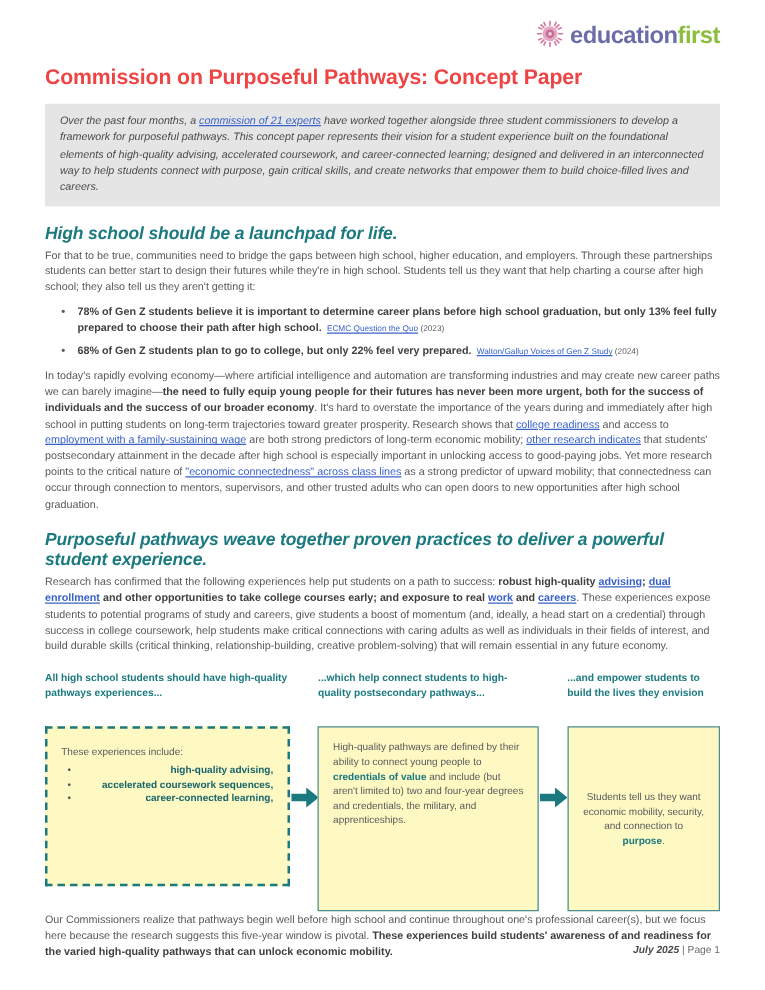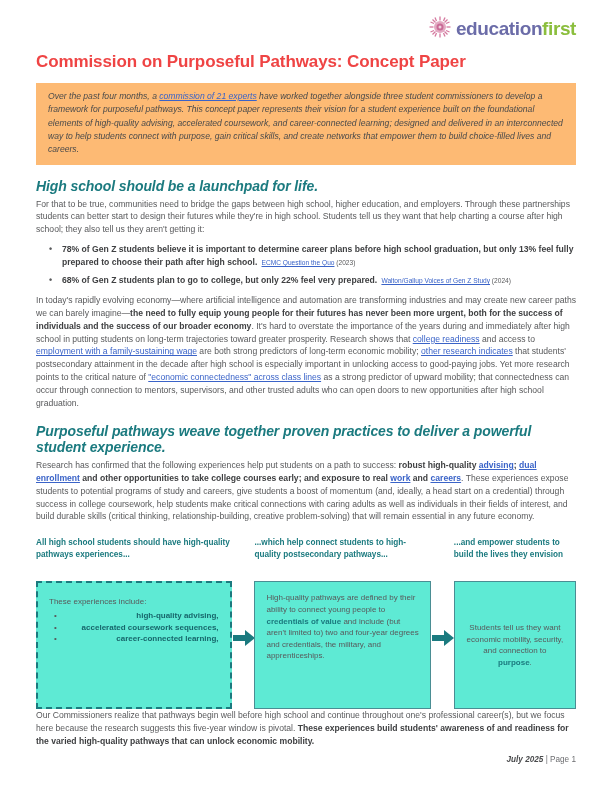--- a/index.html
+++ b/index.html
@@ -50,21 +50,21 @@
   .doc-title {
     font-size: 17px;
     font-weight: bold;
     color: #ef4444;
     margin: 6px 0 0 0;
     letter-spacing: -0.1px;
   }
 
   
   .intro {
-    background: #fdba74;
+    background: #e5e5e5;
     margin-top: 11px;
     padding: 7px 10px 8px 12px;
     font-style: italic;
     font-size: 8.6px;
     line-height: 1.55;
     color: #4a4a4a;
   }
 
   
   h2.section {
@@ -146,35 +146,35 @@
   .col-head {
     color: #1b7a7f;
     font-weight: bold;
     font-size: 8.2px;
     line-height: 1.4;
     min-height: 40px;
     margin-bottom: 4px;
   }
 
   .box {
-    background: #5eead4;
+    background: #fef9c3;
     box-sizing: border-box;
     padding: 10px 11px;
     font-size: 8px;
     line-height: 1.45;
     color: #58595b;
   }
   .box.dashed {
     border: 2px dashed #1b7a7f;
     height: 128px;
     padding-top: 13px;
   }
   .box.solid {
     border: 1px solid #4a8d93;
-    height: 128px;
+    height: 148px;
   }
   .box.solid.centered {
     display: flex;
     align-items: center;
     justify-content: flex-end;
     text-align: center;
   }
   .box b { color: #1b7a7f; }
   .box.dashed b { color: #17666b; }
 

